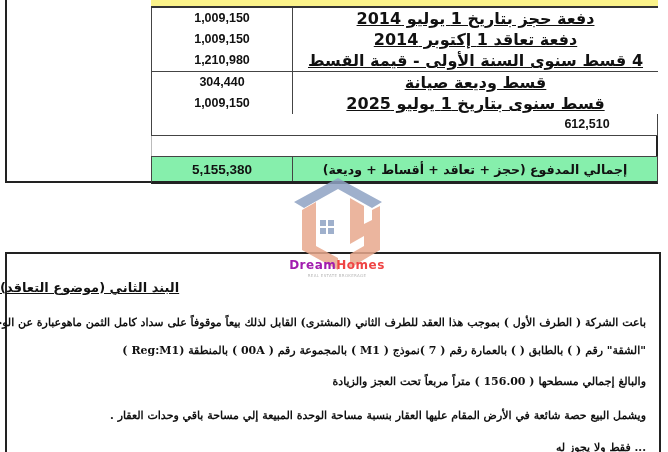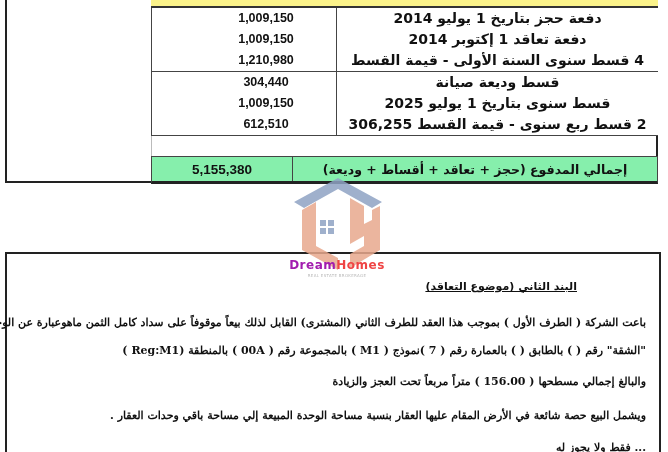--- a/index.html
+++ b/index.html
@@ -1,27 +1,27 @@
 <!DOCTYPE html>
 <html><head>
 <meta charset="utf-8">
 <style>
   html, body { margin:0; padding:0; }
   body { width:668px; height:452px; position:relative; overflow:hidden; background:#ffffff; font-family:"DejaVu Sans", sans-serif; color:#111; }
   .frame1 { position:absolute; left:5px; top:-4px; width:653px; height:187px; border-left:2px solid #222; border-right:2px solid #222; border-bottom:2px solid #222; box-sizing:border-box; }
   .hdr-strip { position:absolute; left:151px; top:-4px; width:507px; height:12px; background:#fbf38a; border-bottom:2px solid #333; box-sizing:border-box; }
-  .row { position:absolute; left:151px; width:507px; height:22px; border-bottom:1px solid #444; border-left:1px solid #444; box-sizing:border-box; display:flex; background:#fff;padding-left:44px; }
+  .row { position:absolute; left:151px; width:507px; height:22px; border-bottom:1px solid #444; border-left:1px solid #444; box-sizing:border-box; display:flex; background:#fff; }
   .row .val { width:141px; border-right:1px solid #444; box-sizing:border-box; text-align:center; font-weight:bold; font-size:12.5px; line-height:21px; font-family:"Liberation Sans", sans-serif; }
-  .row .desc { flex:1; text-align:center; font-weight:bold; font-size:14px; line-height:21px; direction:rtl; }
+  .row .desc { flex:1; text-align:center; font-weight:bold; font-size:16px; line-height:21px; direction:rtl;text-decoration:underline; }
   .total { position:absolute; left:151px; top:156px; width:507px; height:28px; background:#86efac; border:1px solid #444; border-bottom:3px solid #222; box-sizing:border-box; display:flex; }
   .total .val { width:141px; border-right:1px solid #444; box-sizing:border-box; text-align:center; font-weight:bold; font-size:13.5px; line-height:26px; font-family:"Liberation Sans", sans-serif; }
   .total .desc { flex:1; text-align:center; font-weight:bold; font-size:12.5px; line-height:26px; direction:rtl; }
   .gap-line { position:absolute; left:151px; top:136px; width:507px; height:20px; border-left:1px solid #bbb; box-sizing:border-box; }
   .frame2 { position:absolute; left:5px; top:252px; width:656px; height:220px; border:2px solid #222; box-sizing:border-box; }
-  .sec-title { position:absolute; left:0; width:577px; top:280px; text-align:right; font-weight:bold; font-size:11px; text-decoration:underline; direction:rtl; }
+  .sec-title { position:absolute; left:0; width:577px; top:280px; text-align:left; font-weight:bold; font-size:13px; text-decoration:underline; direction:rtl; }
   .para { position:absolute; right:22px; direction:rtl; text-align:right; font-family:"DejaVu Serif", serif; font-weight:bold; font-size:11px; white-space:nowrap; }
   .logo { position:absolute; left:292px; top:176px; width:92px; height:96px; opacity:0.85; }
   .brand { position:absolute; left:282px; top:258px; width:110px; text-align:center; font-family:"DejaVu Sans", sans-serif; font-size:12px; font-weight:bold; letter-spacing:0.5px; }
   .brand .d { color:#a21caf; }
   .brand .h { color:#ef4444; }
   .brand-sub { position:absolute; left:282px; top:273px; width:110px; text-align:center; font-size:4px; color:#b8b8b8; letter-spacing:0.3px; }
 </style>
 </head>
 <body>
 
@@ -43,21 +43,20 @@
 <div class="row" style="top:72px;">
   <div class="val">304,440</div>
   <div class="desc">قسط وديعة صيانة</div>
 </div>
 <div class="row" style="top:93px;">
   <div class="val">1,009,150</div>
   <div class="desc">قسط سنوى بتاريخ 1 يوليو 2025</div>
 </div>
 <div class="row" style="top:114px;justify-content:flex-end;">
   <div class="val">612,510</div>
-  <div class="desc">2 قسط ربع سنوى - قيمة القسط 306,255</div>
 </div>
 
 <div class="gap-line"></div>
 
 <div class="total">
   <div class="val">5,155,380</div>
   <div class="desc">إجمالي المدفوع (حجز + تعاقد + أقساط + وديعة)</div>
 </div>
 
 <div class="frame2"></div>

